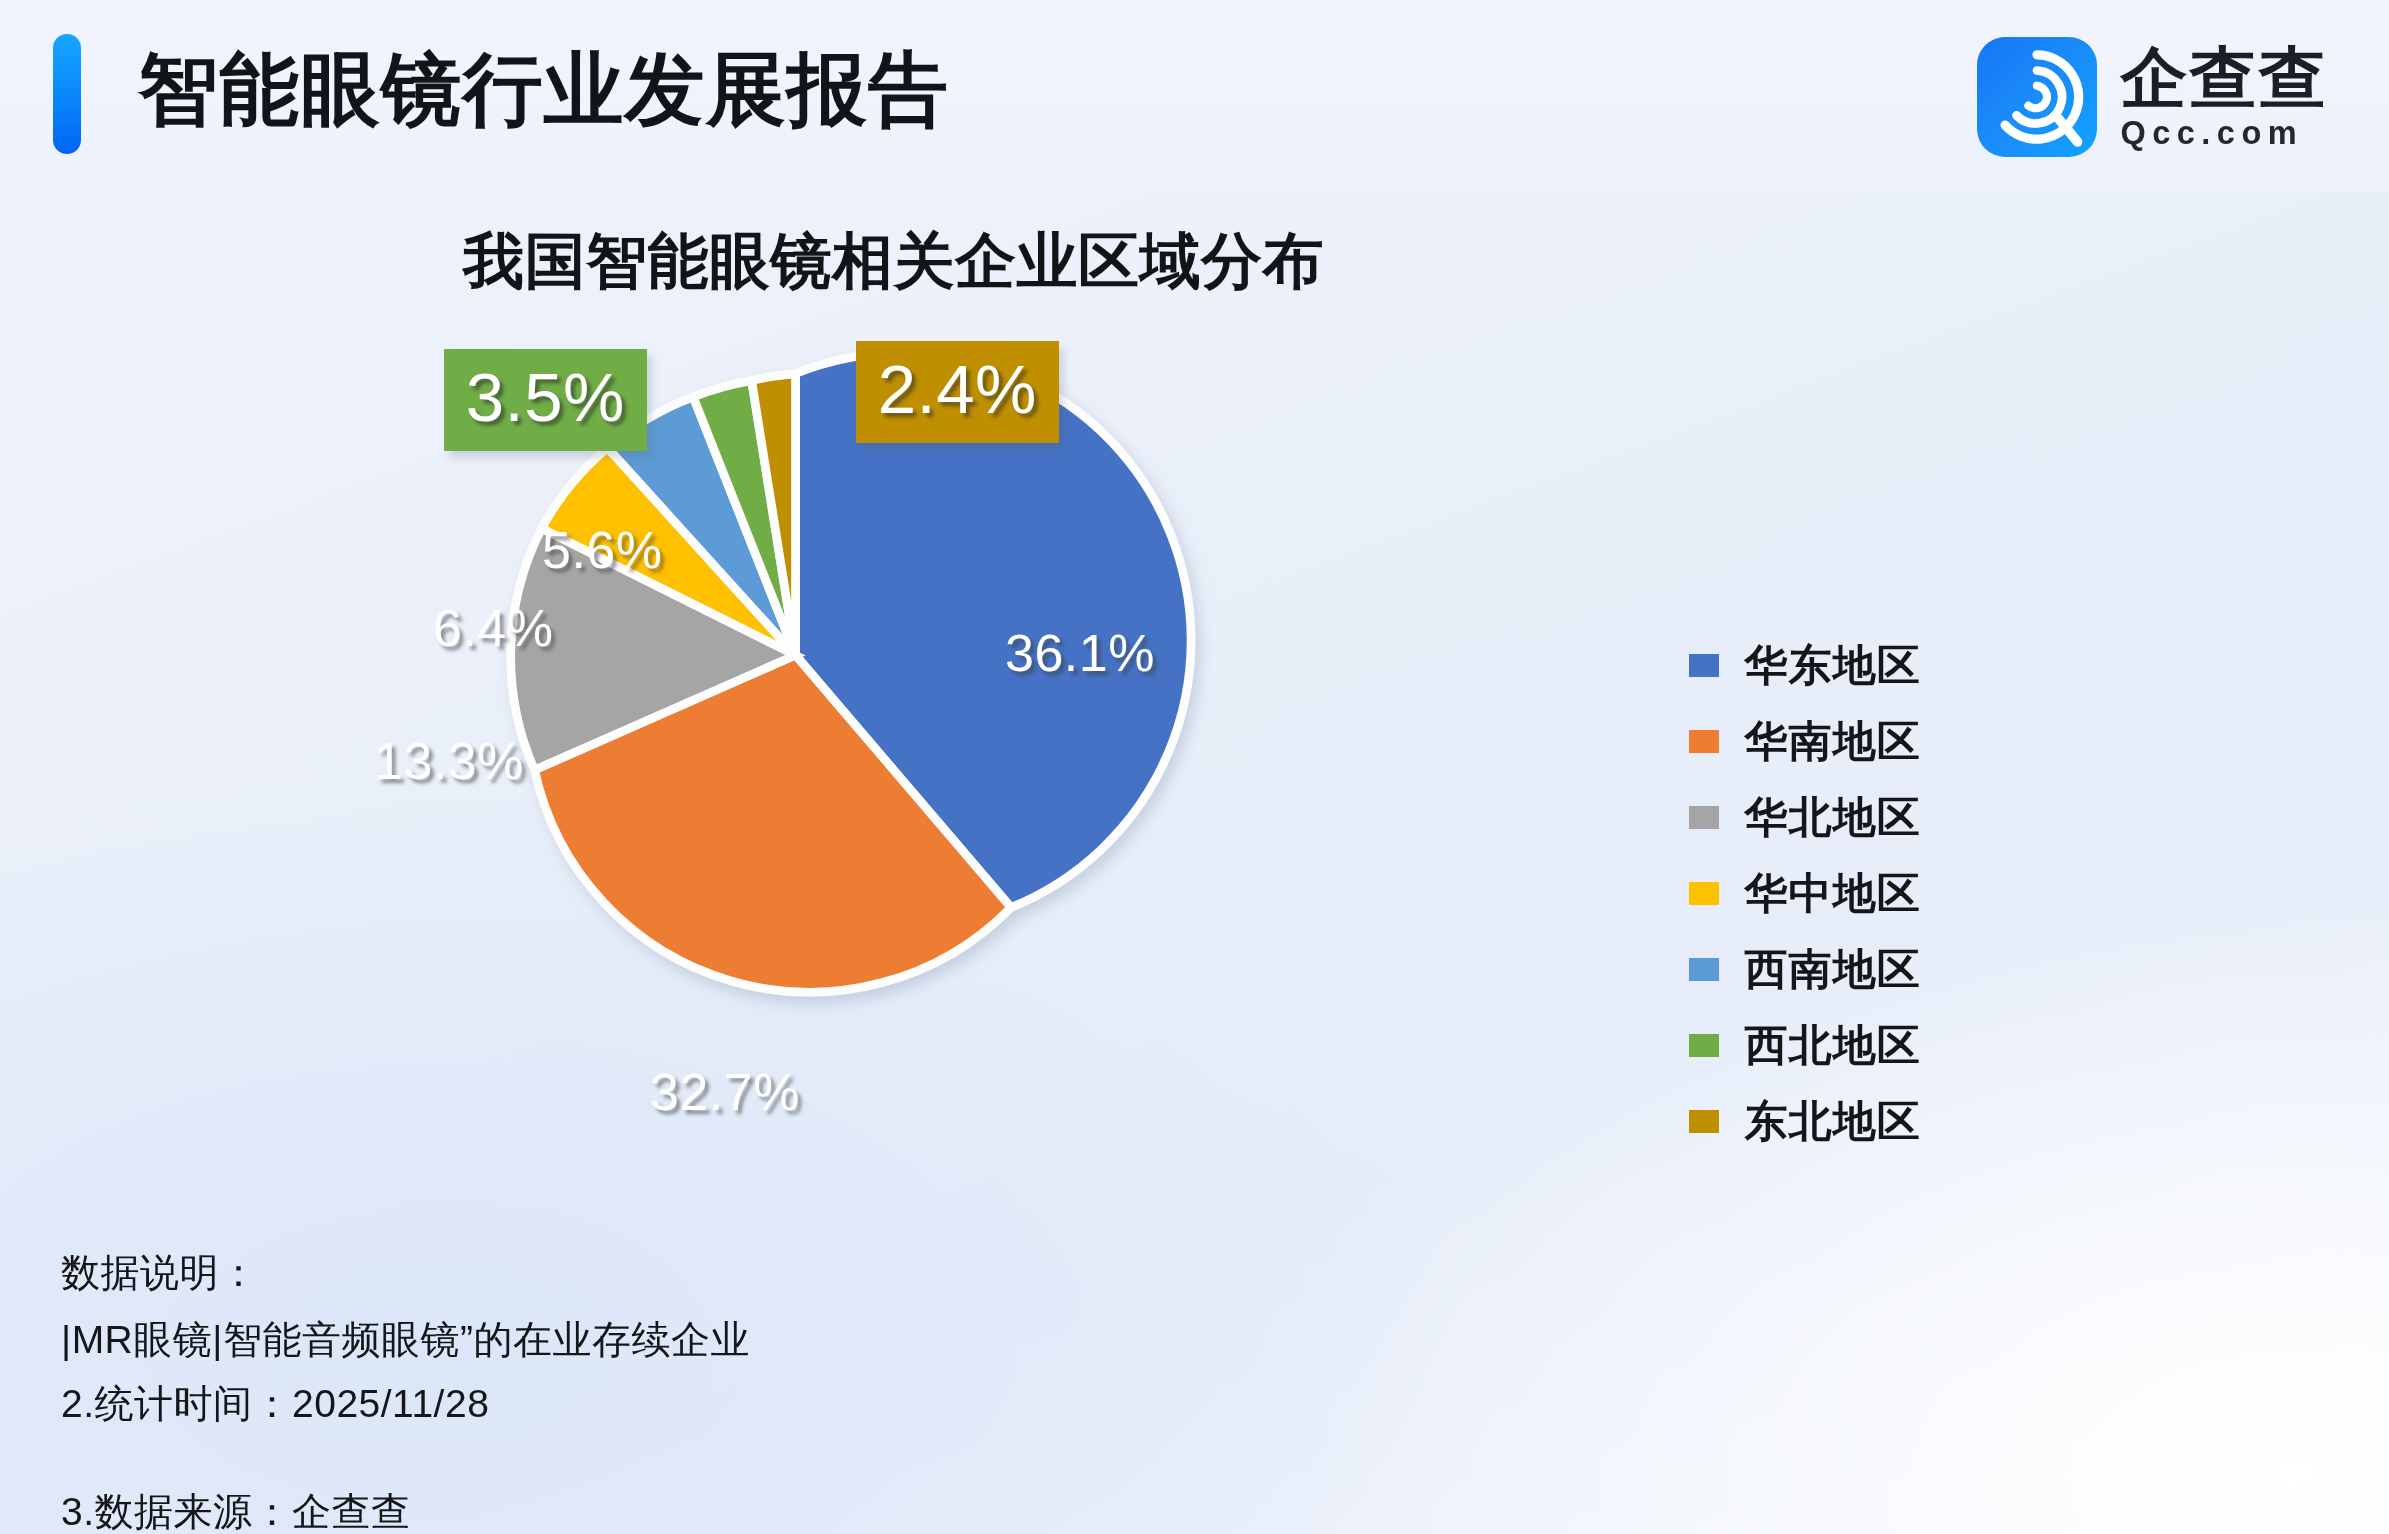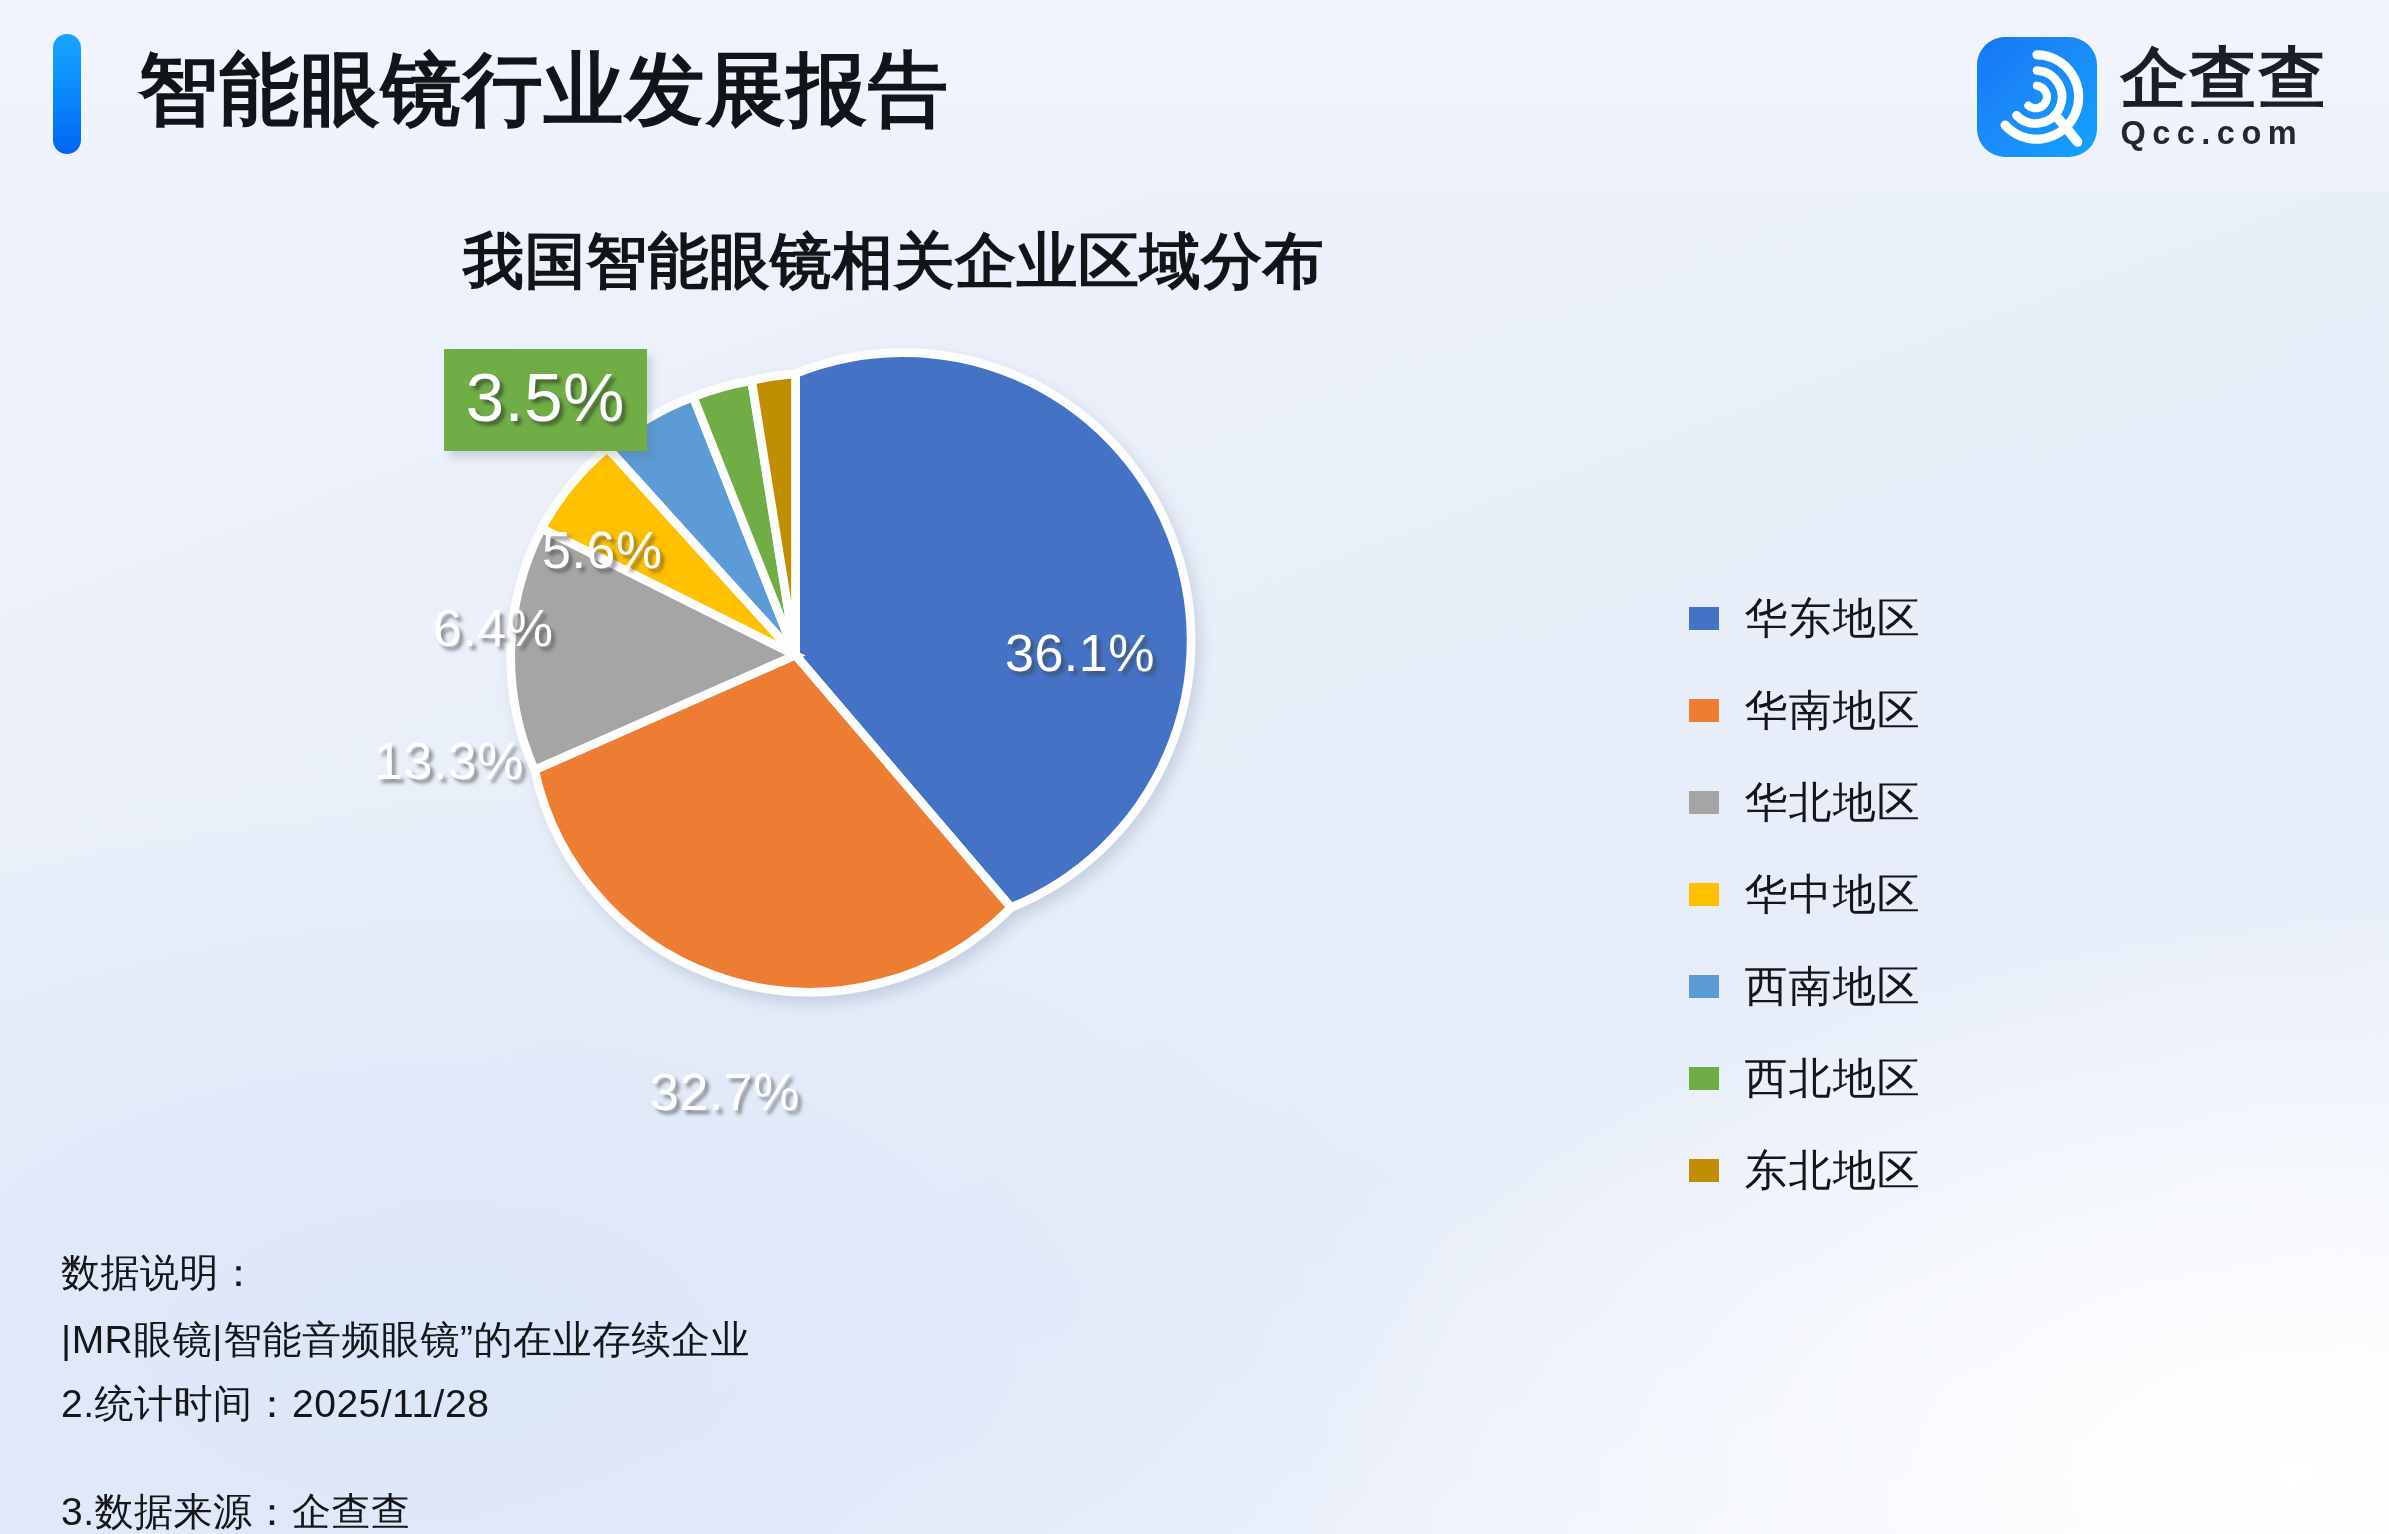--- a/index.html
+++ b/index.html
@@ -138,24 +138,25 @@
     white-space: nowrap;
     padding: 8.7px 21.7px 14px 21.7px;
     text-shadow: 3.8px 3.8px 3.8px rgba(40,40,40,.55);
     box-shadow: 5.4px 6.5px 7.6px rgba(80,95,120,.22);
     letter-spacing: 0.5px;
   }
 
   
   #legend {
     position: absolute;
-    left: 1689px; top: 597px;
+    left: 1689px; top: 644px;
     display: flex;
     flex-direction: column;
-    gap: 50px;
+    gap: 34px;
+    font-weight: bold;
   }
   .legend-row {
     display: flex;
     align-items: center;
     gap: 25.5px;
     height: 42px;
   }
   .legend-swatch {
     width: 30px; height: 23px;
     flex: 0 0 auto;
@@ -252,20 +253,21 @@
     <div class="slice-label" style="left:650px; top:759px;">32.7%</div>
 
     <div class="slice-label" style="left:374px; top:428px;">13.3%</div>
 
     <div class="slice-label" style="left:433px; top:295px;">6.4%</div>
 
     <div class="slice-label" style="left:542px; top:217px;">5.6%</div>
 
     <div class="callout" style="left:444px; top:46px; background:#70AD47;">3.5%</div>
 
+    <div class="callout" style="left:856px; top:38px; background:#BF8F00;">2.4%</div>
   </div>
 
   <div id="legend">
 
     <div class="legend-row">
       <span class="legend-swatch" style="background:#4472C4;"></span>
       <span class="legend-text">华东地区</span>
     </div>
 
     <div class="legend-row">

